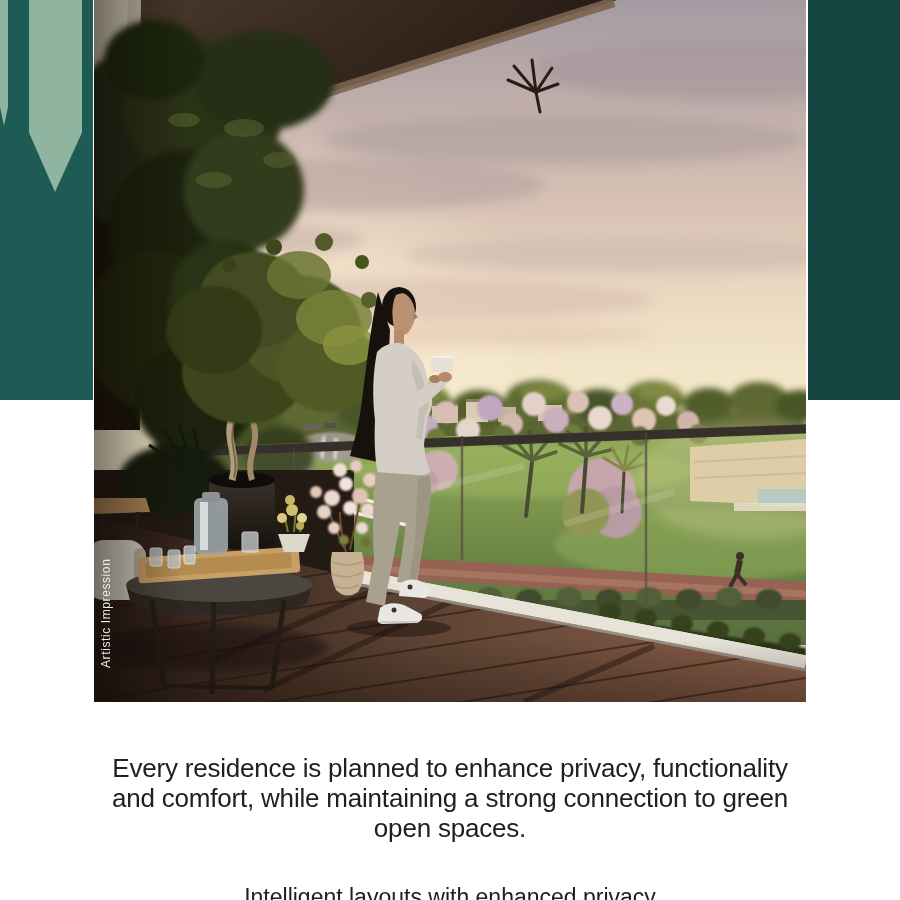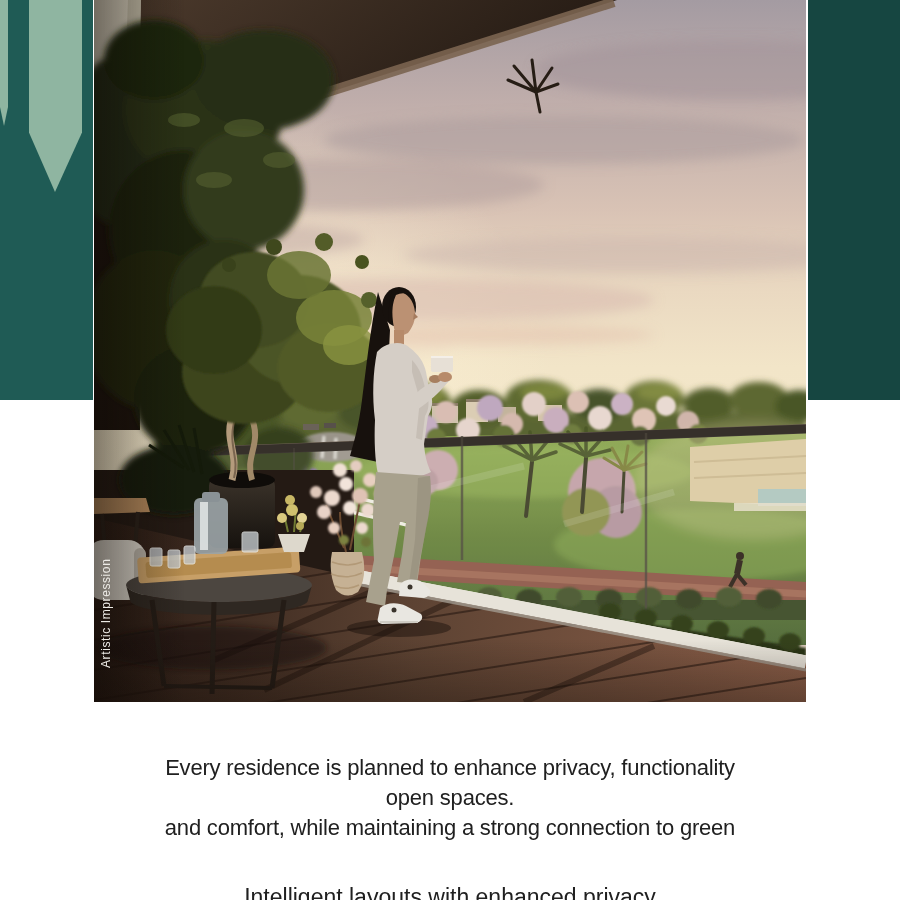--- a/index.html
+++ b/index.html
@@ -11,21 +11,21 @@
      clip-path:polygon(0 0,100% 0,100% 85%,50% 100%,0 85%);}
   .pencil-large{left:29px;top:0;width:53px;height:192px;
      clip-path:polygon(0 0,100% 0,100% 69%,49% 100%,0 69%);}
   .right-strip{position:absolute;left:808px;top:0;width:92px;height:400px;background:#164641;}
   .photo{position:absolute;left:94px;top:0;width:712px;height:702px;overflow:hidden;background:#d9c8b8;}
   .photo svg{display:block;}
   .caption-vert{position:absolute;left:5px;top:546px;height:122px;width:16px;
      writing-mode:vertical-rl;transform:rotate(180deg);
      color:#eceae5;font-size:12px;letter-spacing:.6px;white-space:nowrap;}
   .copy{position:absolute;top:753px;left:0;width:900px;text-align:center;
-     color:#202020;font-size:22px;line-height:30px;letter-spacing:-0.2px;}
+     color:#202020;font-size:26px;line-height:30px;letter-spacing:-0.2px;}
   .copy div{white-space:nowrap;}
   .subheading{position:absolute;top:884px;left:0;width:900px;text-align:center;
      color:#202020;font-size:23px;white-space:nowrap;}
 </style>
 </head>
 <body>
 
 <div class="left-panel">
   <div class="pencil pencil-small"></div>
   <div class="pencil pencil-large"></div>
@@ -437,17 +437,17 @@
   </g>
 
   <rect x="0" y="0" width="90" height="702" fill="url(#vinL)"></rect>
   <rect x="0" y="640" width="712" height="62" fill="url(#vinB)"></rect>
 </svg>
   <div class="caption-vert">Artistic Impression</div>
 </div>
 
 <div class="copy">
   <div>Every residence is planned to enhance privacy, functionality</div>
+  <div>and comfort, while maintaining a strong connection to green</div>
   <div>open spaces.</div>
-  <div>and comfort, while maintaining a strong connection to green</div>
 </div>
 
 <div class="subheading">Intelligent layouts with enhanced privacy</div>
 
 </body></html>

